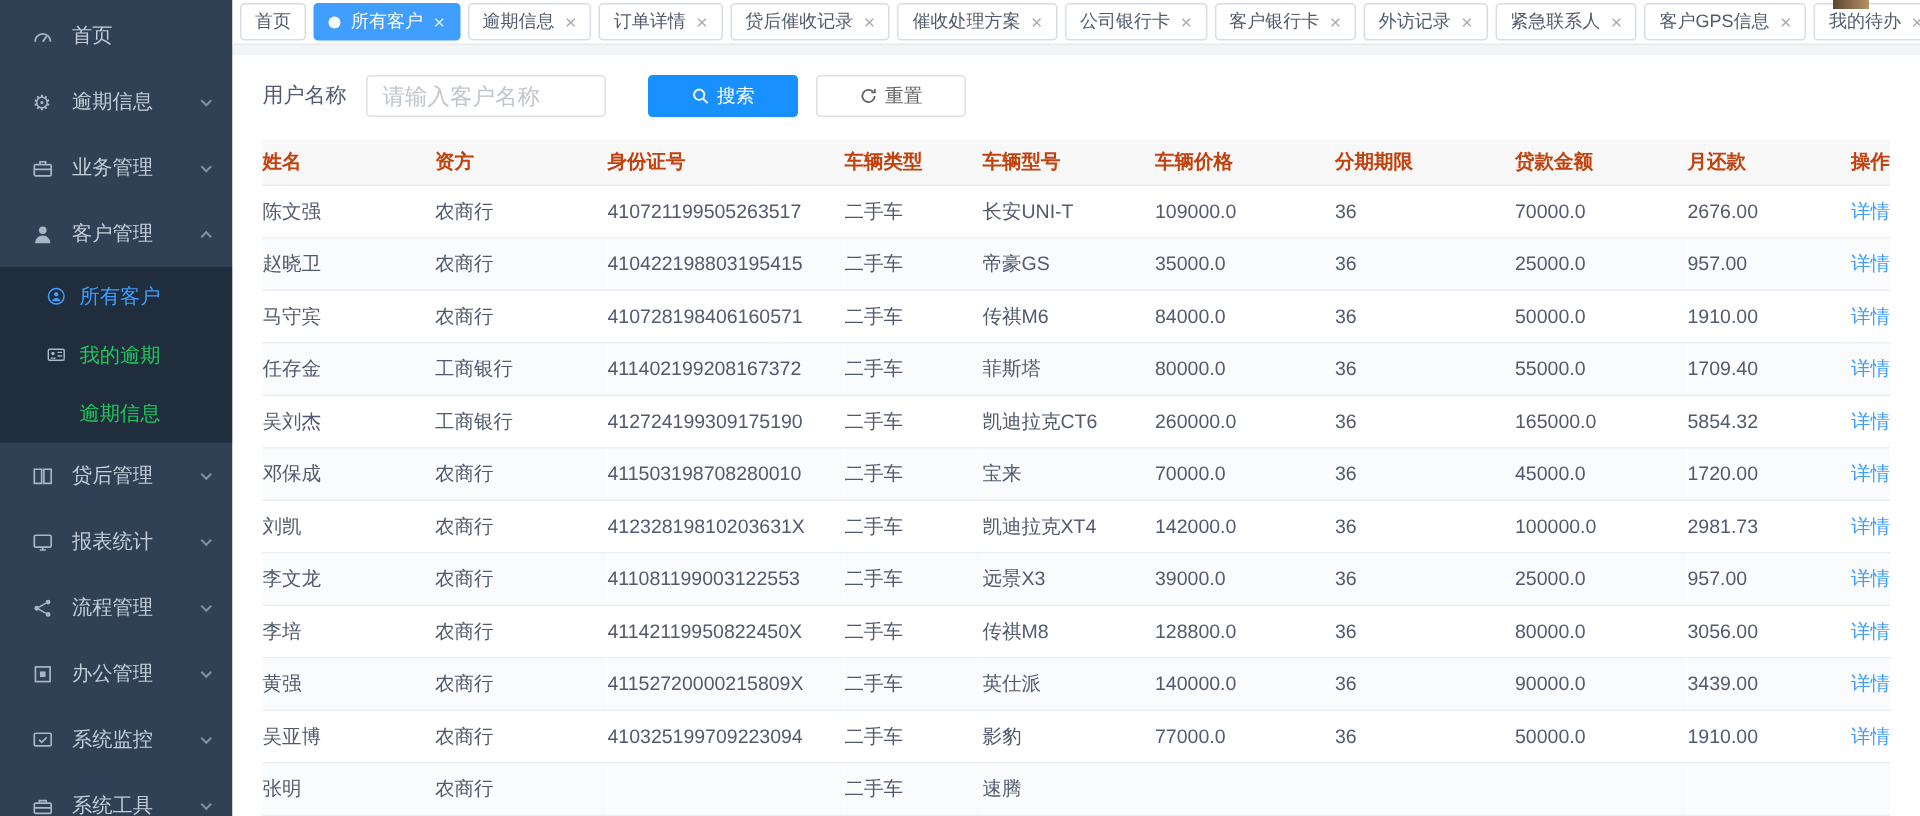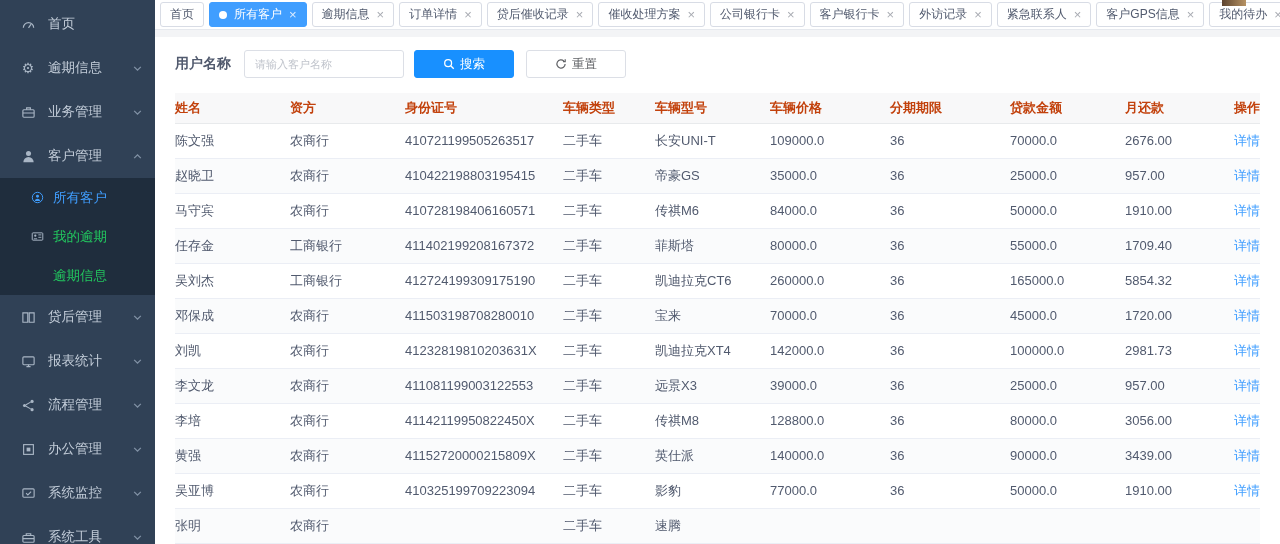--- a/index.html
+++ b/index.html
@@ -27,22 +27,22 @@
   .tab{display:inline-flex;align-items:center;height:25px;border:1px solid #d8dce5;background:#fff;border-radius:3px;padding:0 9px;margin-right:5px;font-size:12px;color:#515a6e;flex-shrink:0;cursor:pointer}
   .tab .dot{display:none;width:8px;height:8px;border-radius:50%;background:#fff;margin-right:7px}
   .tab.active{background:#409eff;border-color:#409eff;color:#fff}
   .tab.active .dot{display:inline-block}
   .tab .close{margin-left:7px;font-size:13px;color:#a8abb2;line-height:1}
   .tab.active .close{color:#dcecff}
   .gap{height:7px;background:#f3f4f6;flex-shrink:0}
 
   .content{flex:1;background:#fff;padding:13px 20px 0;overflow:hidden}
   .search-row{display:flex;align-items:center;height:28px;margin-bottom:15px}
-  .search-label{font-size:14px;color:#515a6e;font-weight:bold;margin-right:13px}
-  .search-input{width:160px;height:28px;border:1px solid #dcdfe6;border-radius:3px;padding:0 10px;font-size:11px;color:#606266;outline:none;margin-right:10px}
+  .search-label{font-size:14px;color:#515a6e;font-weight:normal;margin-right:13px}
+  .search-input{width:160px;height:28px;border:1px solid #dcdfe6;border-radius:3px;padding:0 10px;font-size:15px;color:#606266;outline:none;margin-right:28px}
   .search-input::placeholder{color:#c0c4cc}
   .btn{height:28px;display:inline-flex;align-items:center;padding:0 28px;border-radius:3px;font-size:12.5px;border:1px solid transparent;cursor:pointer;margin-right:12px;font-family:inherit}
   .btn svg{width:12px;height:12px;margin-right:5px}
   .btn-primary{background:#1890ff;color:#fff;border-color:#1890ff}
   .btn-plain{background:#fff;color:#606266;border-color:#dcdfe6}
 
   table{width:100%;border-collapse:collapse;table-layout:fixed}
   thead th{background:#f8f8f9;color:#c2410c;font-weight:bold;font-size:13px;text-align:left;height:30px;padding:0;border-bottom:1px solid #e8eaec}
   tbody td{font-size:13px;color:#515a6e;text-align:left;height:35px;padding:0;border-bottom:1px solid #ebeef5;overflow:hidden;white-space:nowrap}
   tbody tr:nth-child(even){background:#fafbfc}

